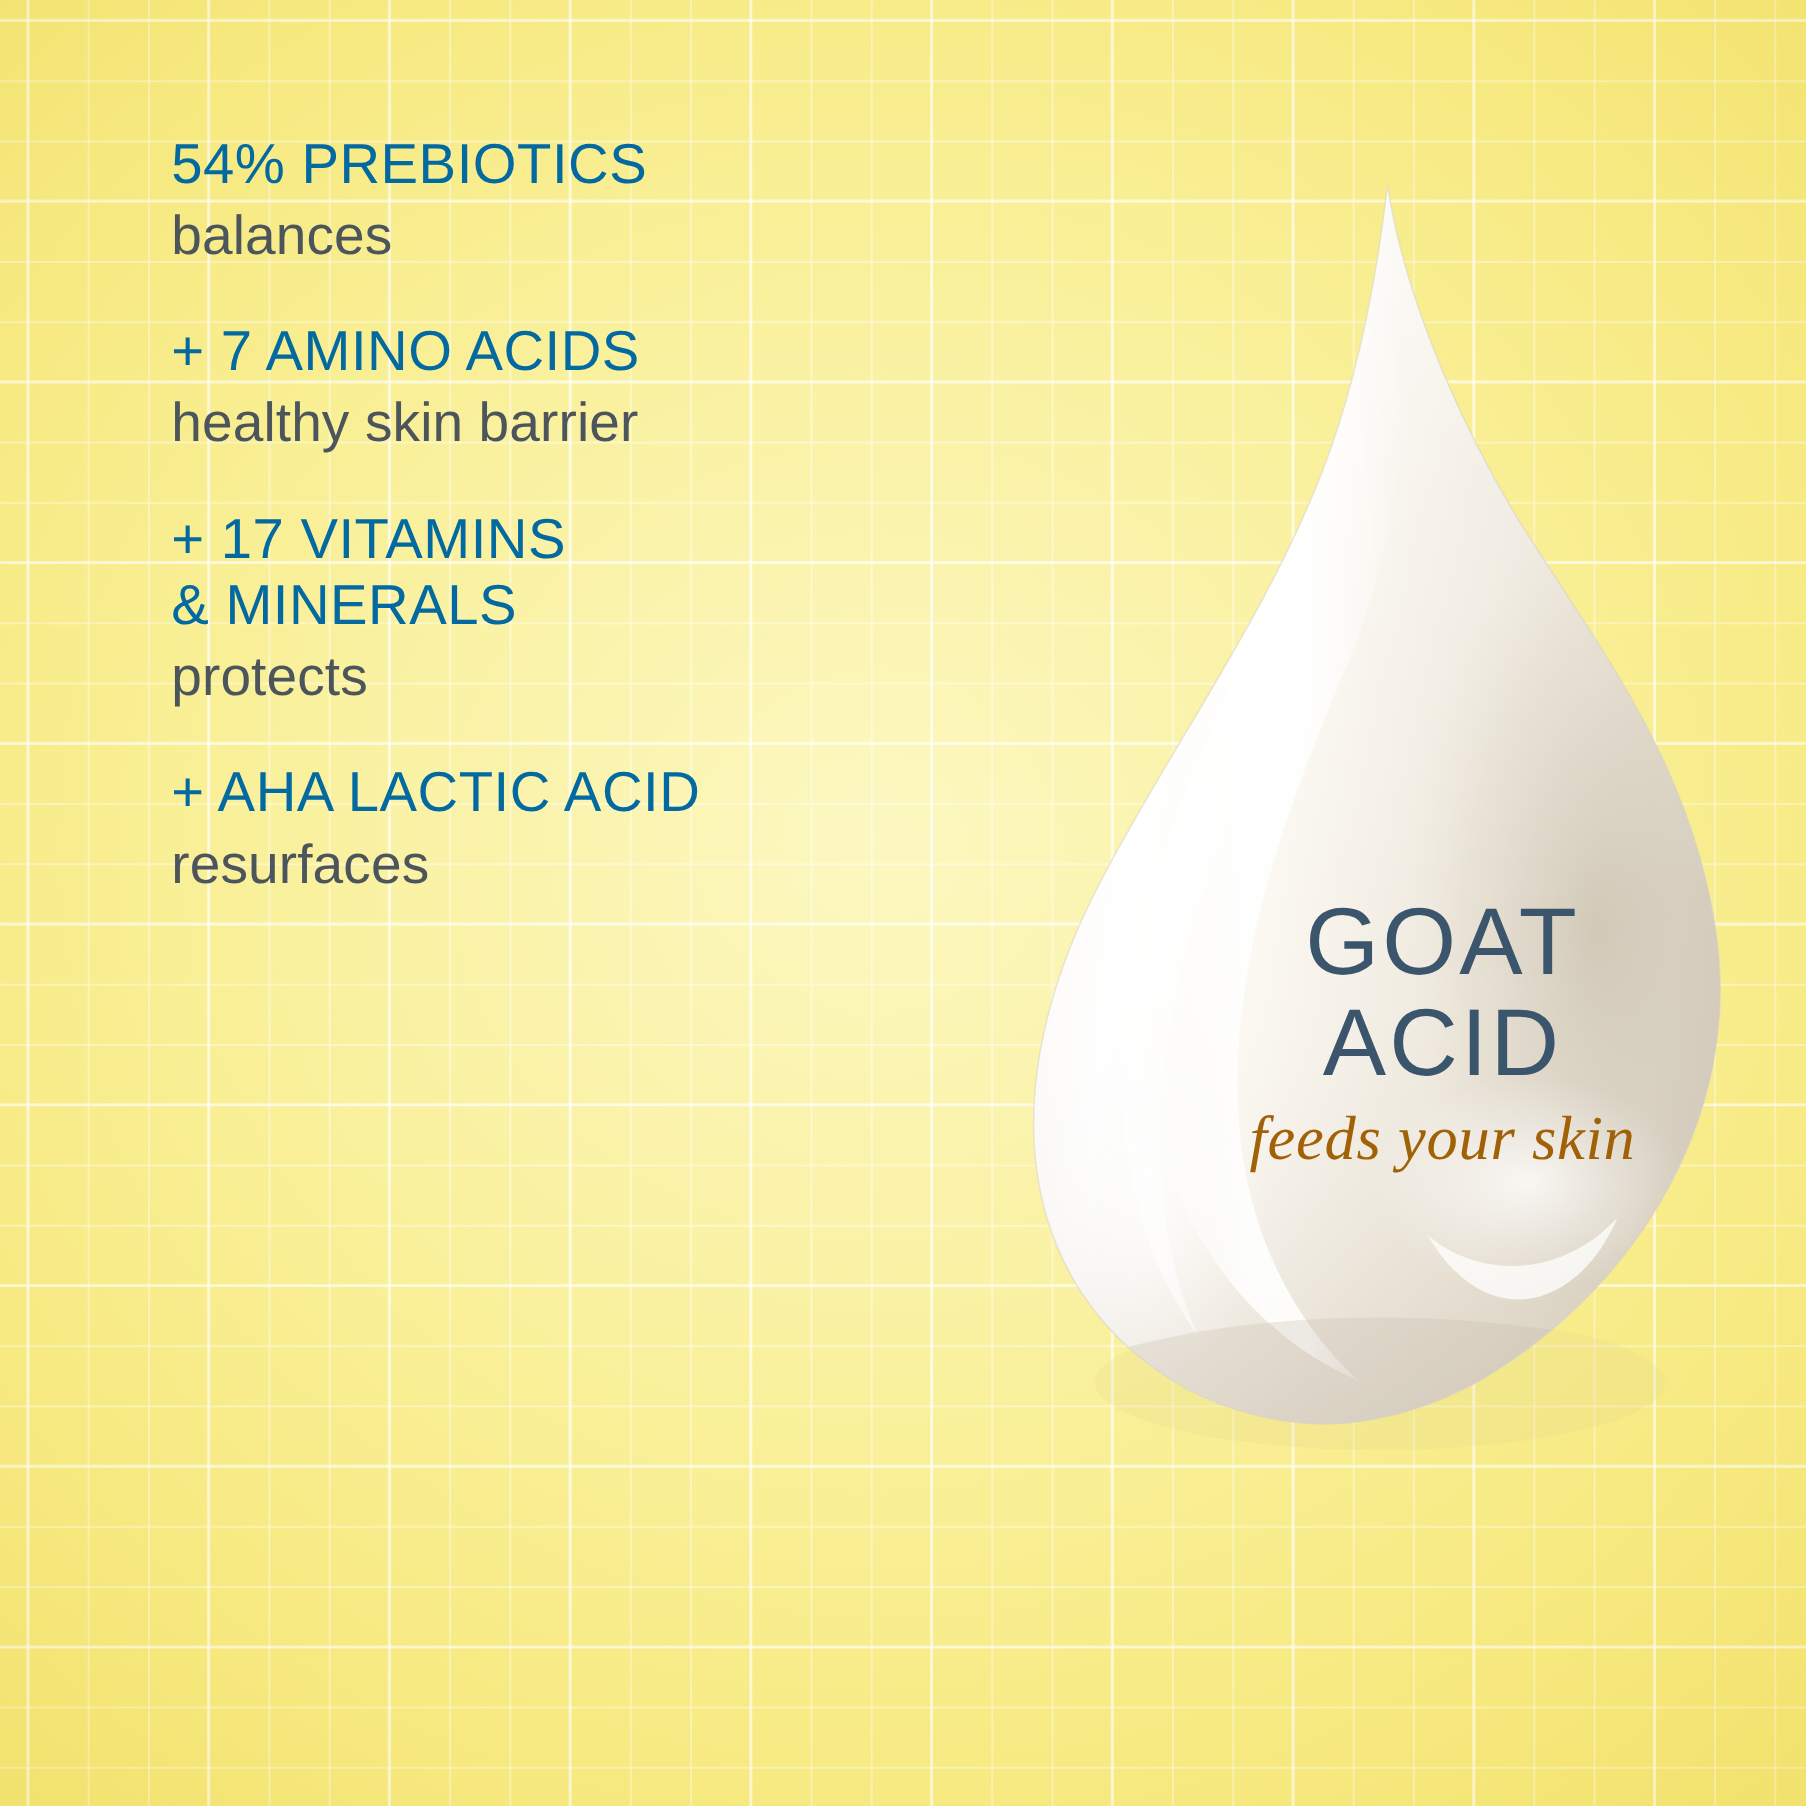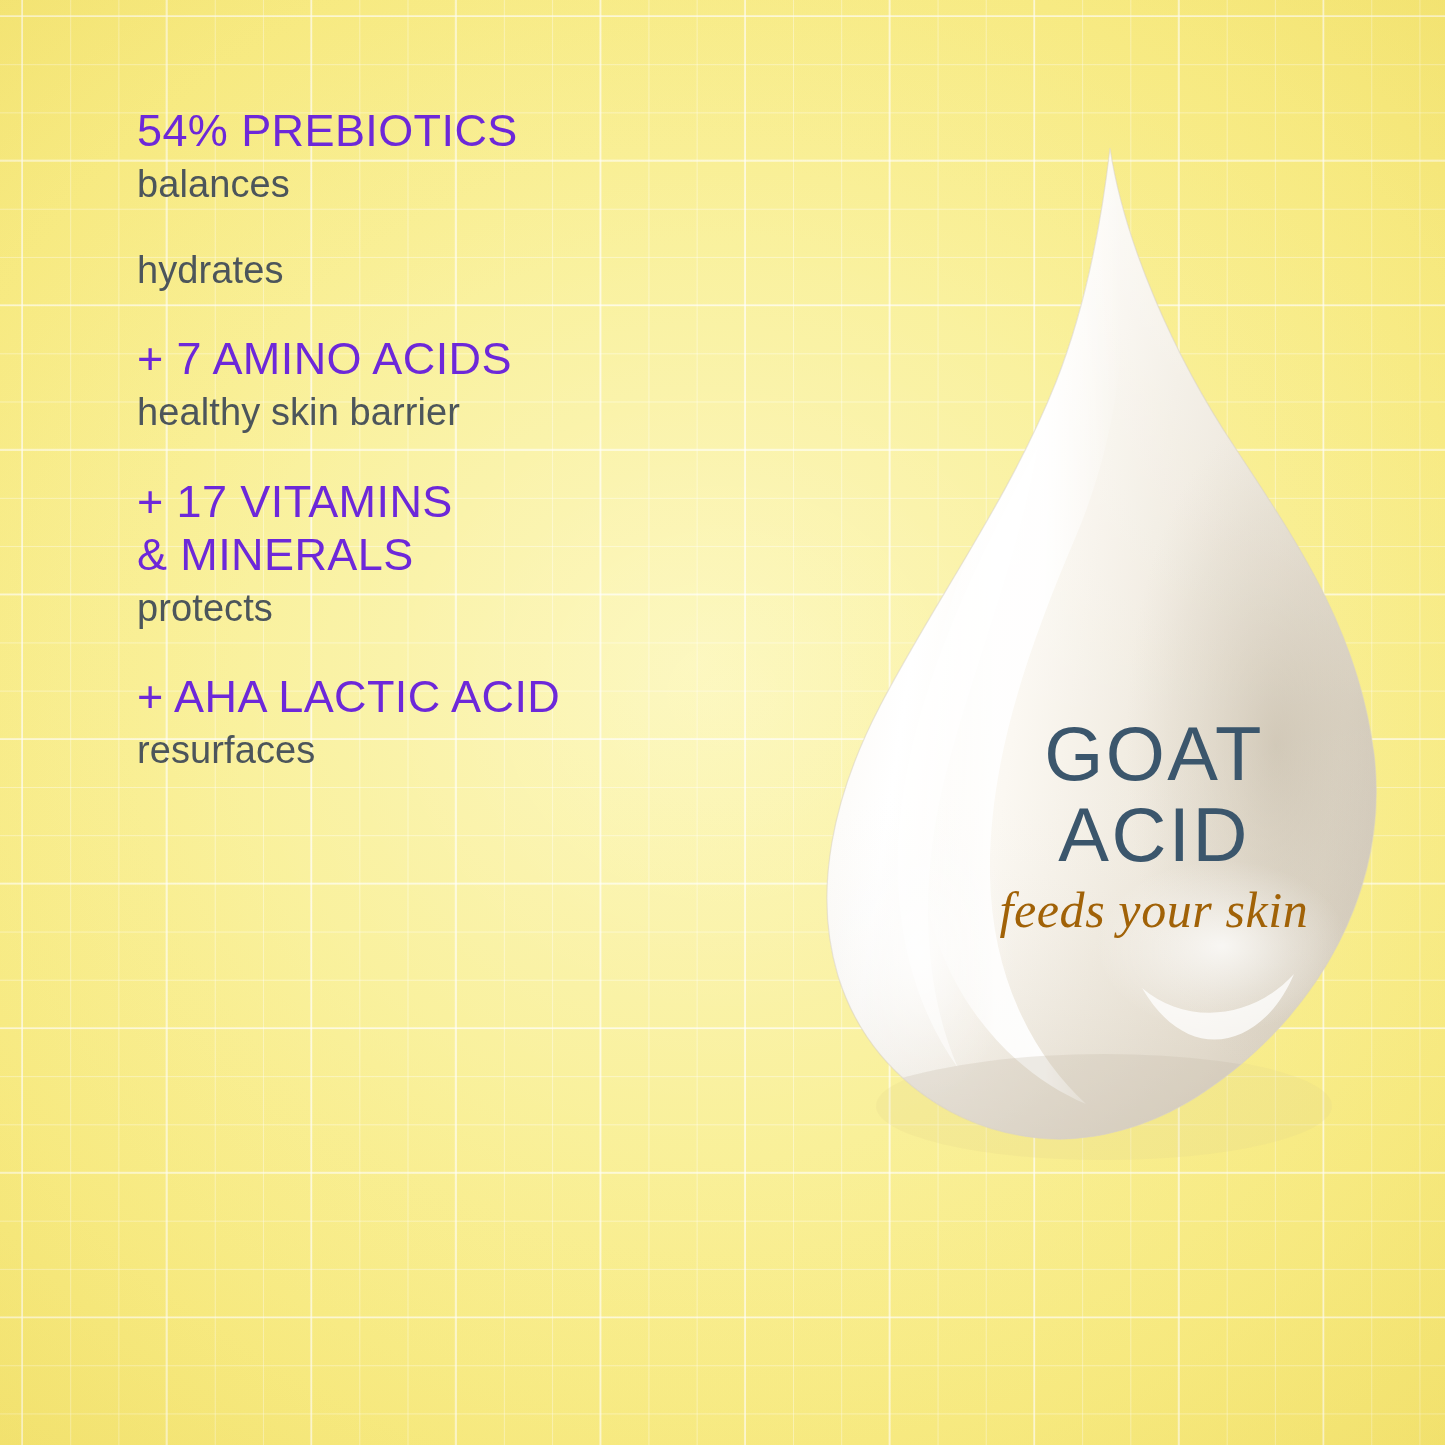--- a/index.html
+++ b/index.html
@@ -78,28 +78,28 @@
   }
   .benefit:last-child { margin-bottom: 0; }
 
   .benefit .headline {
     display: block;
     font-family: "Liberation Sans", sans-serif;
     font-size: 45px;
     font-weight: 400;
     letter-spacing: 0.4px;
     line-height: 1.18;
-    color: #6d28d9;
+    color: #0369a1;
     white-space: pre-line;
   }
 
   .benefit .sub {
     display: block;
     font-family: "Liberation Sans", sans-serif;
-    font-size: 38px;
+    font-size: 44px;
     font-weight: 400;
     letter-spacing: 0.1px;
     line-height: 1.25;
     color: #4c555b;
     margin-top: 4px;
     white-space: pre-line;
   }
 
   
   .droplet-wrap {
@@ -271,21 +271,20 @@
 
   <div class="benefits">
 
     <div class="benefit">
       <span class="headline">54% PREBIOTICS</span>
       <span class="sub">balances</span>
     </div>
 
 
     <div class="benefit">
-      <span class="sub">hydrates</span>
     </div>
 
     <div class="benefit">
       <span class="headline">+ 7 AMINO ACIDS</span>
       <span class="sub">healthy skin barrier</span>
     </div>
 
     <div class="benefit">
       <span class="headline">+ 17 VITAMINS
 &amp; MINERALS</span>

